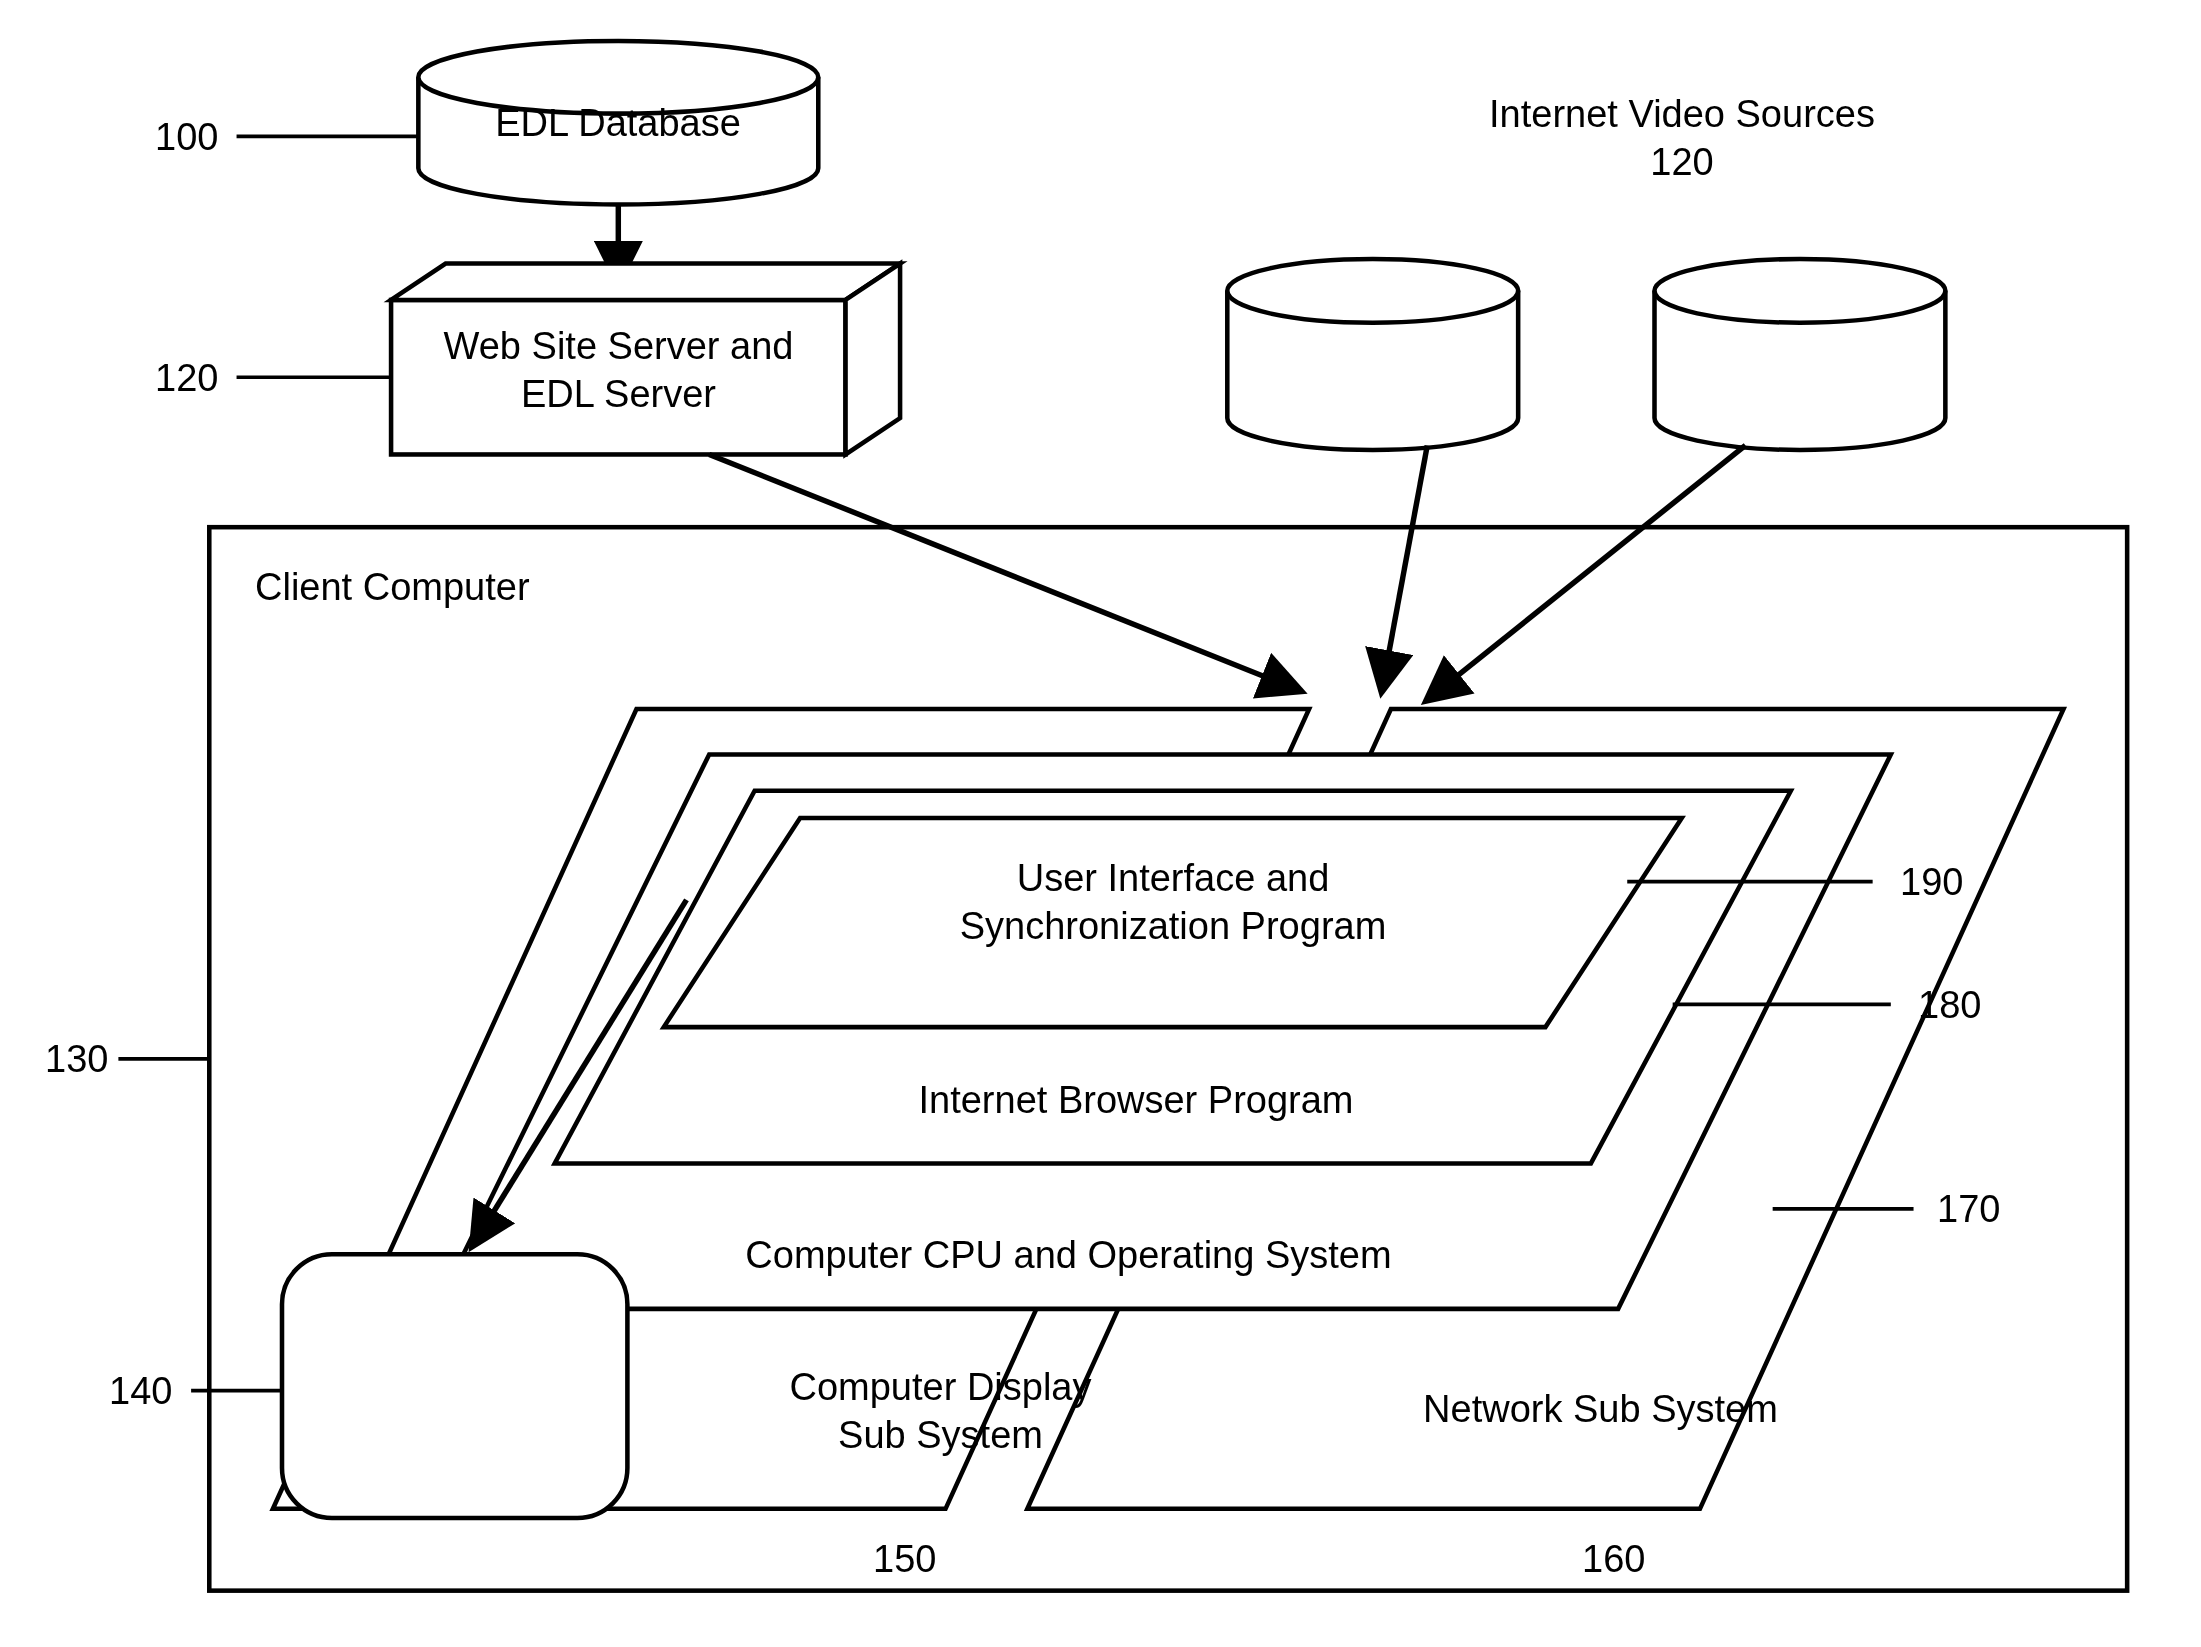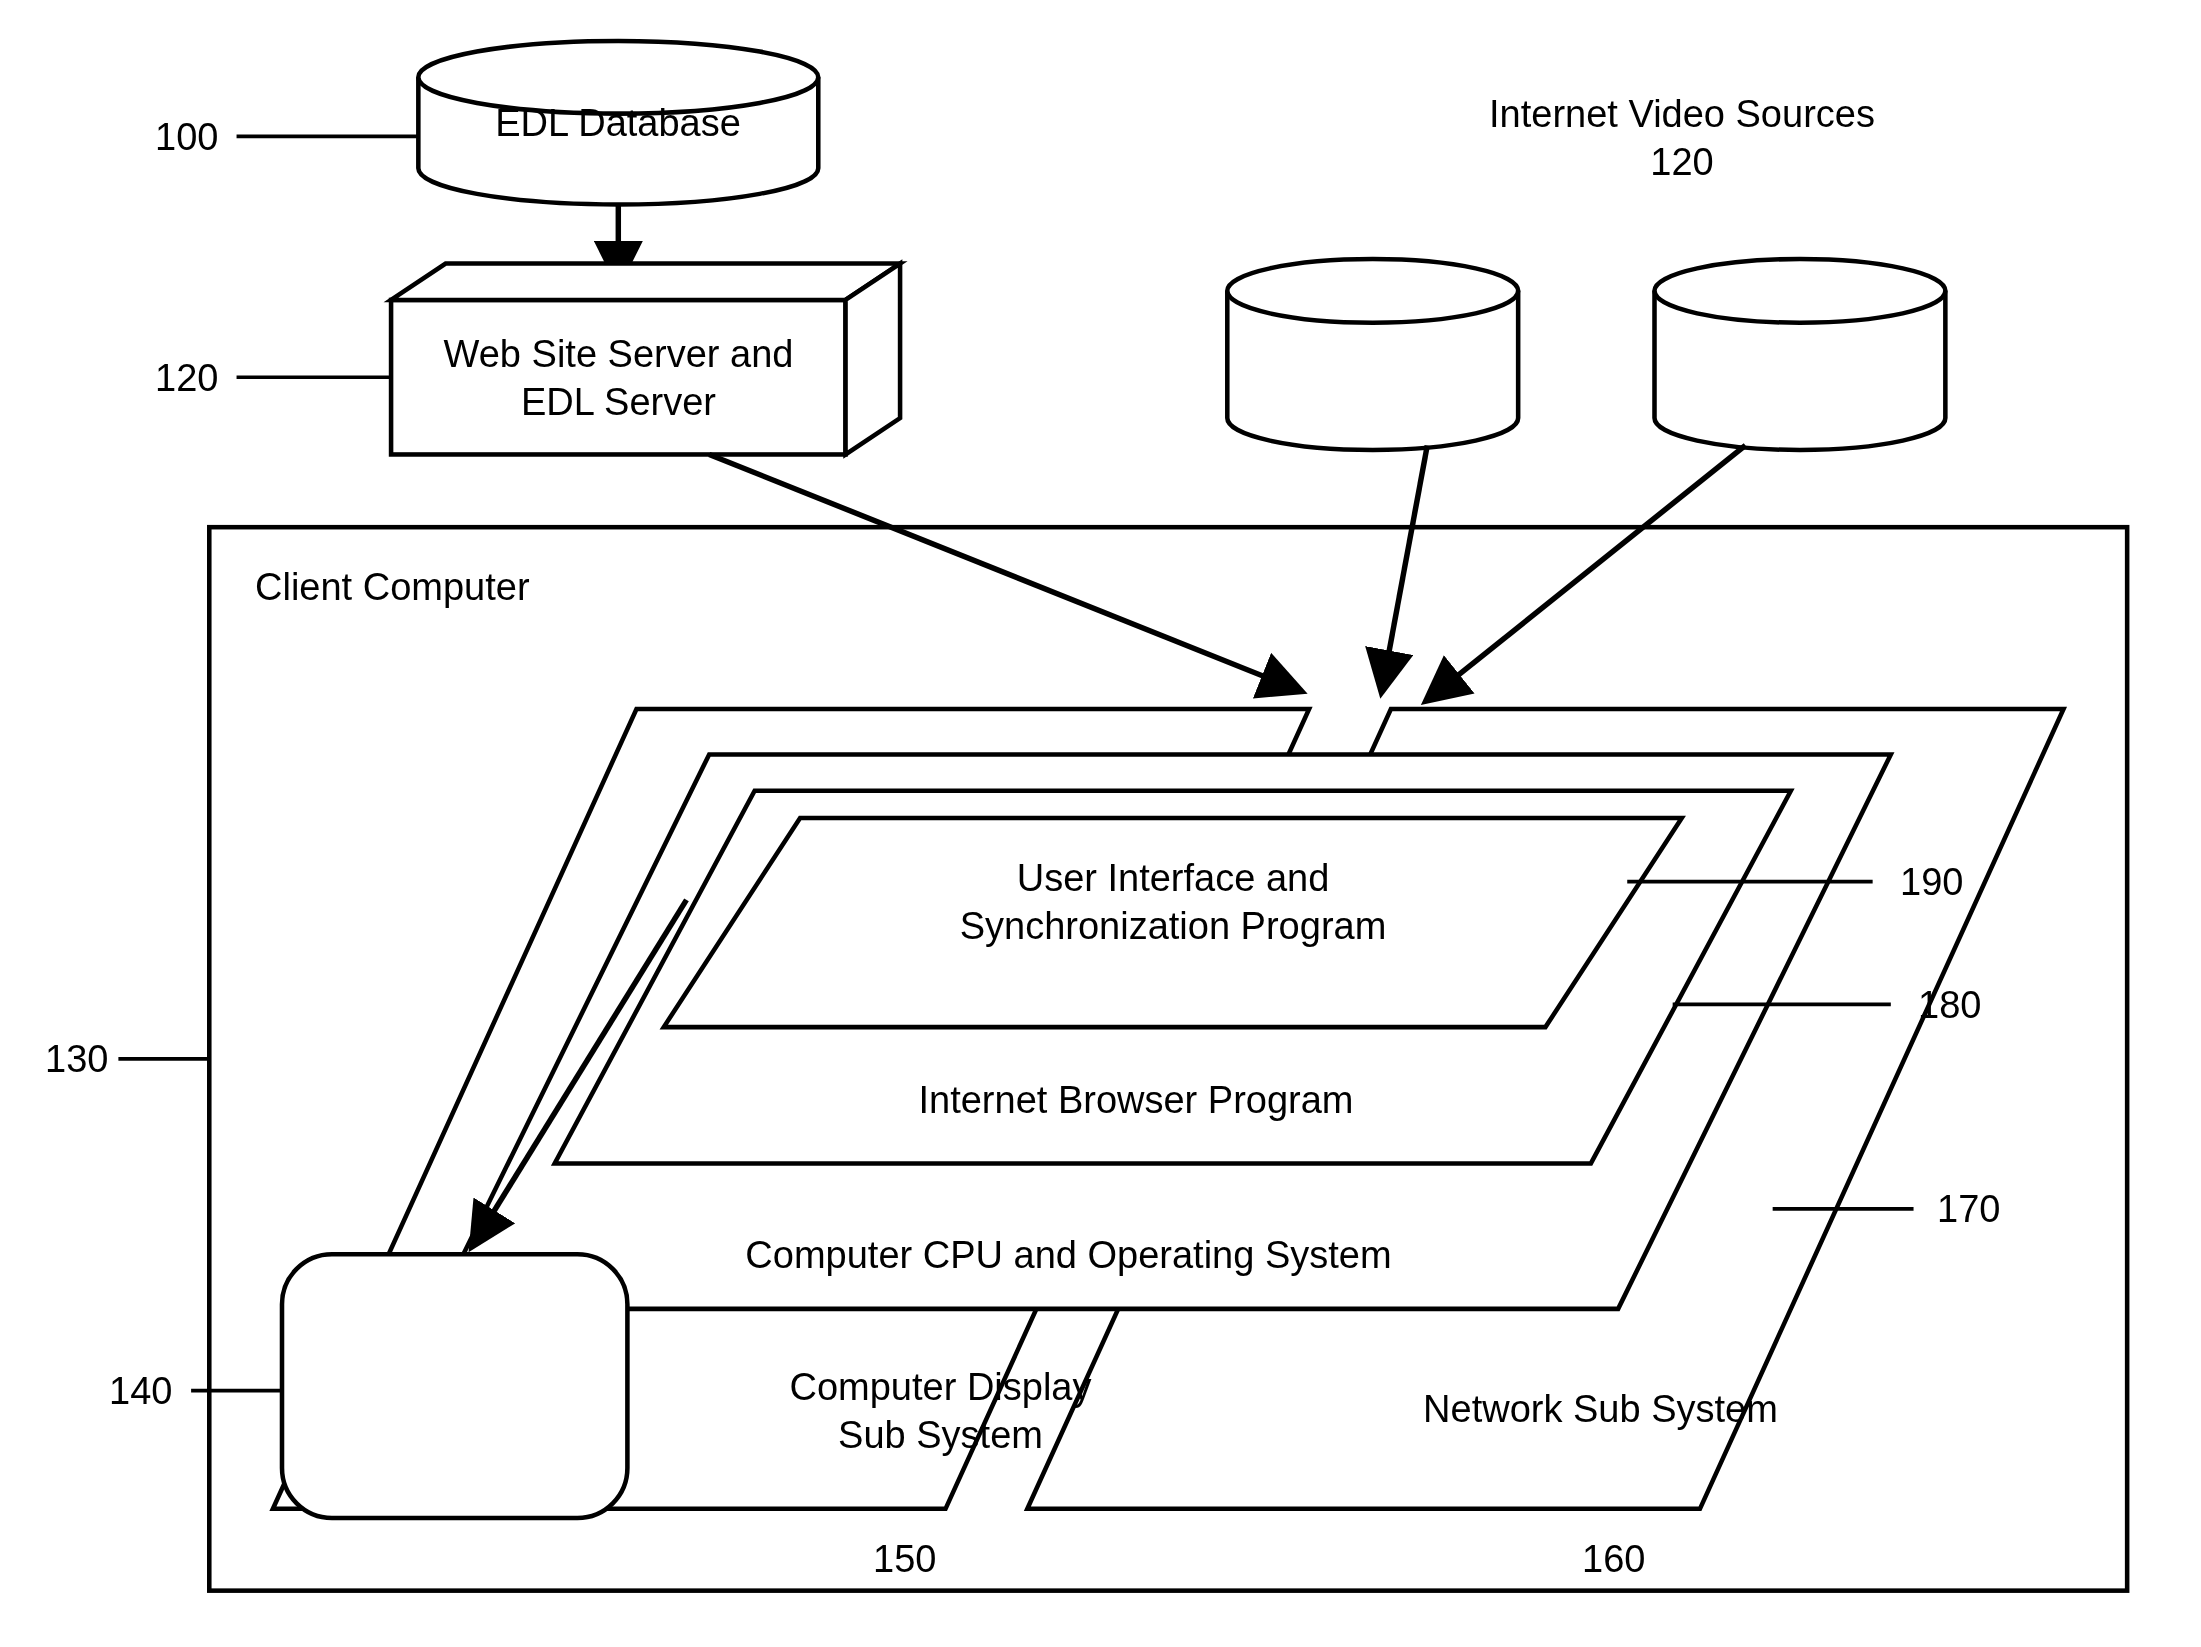--- a/index.html
+++ b/index.html
@@ -83,21 +83,21 @@
     <line x1="130" y1="1165" x2="230" y2="1165"></line>
     <line x1="210" y1="1530" x2="310" y2="1530"></line>
     <line x1="1790" y1="970" x2="2060" y2="970"></line>
     <line x1="1840" y1="1105" x2="2080" y2="1105"></line>
     <line x1="1950" y1="1330" x2="2105" y2="1330"></line>
   </g>
 </svg>
 
 <div class="label" style="left:418px; top:100px; width:400px;">EDL Database</div>
 
-<div class="label" style="left:391px; top:323px; width:455px;margin-top:8px;">Web Site Server and
+<div class="label" style="left:391px; top:323px; width:455px;">Web Site Server and
 EDL Server</div>
 
 <div class="label" style="left:1364px; top:91px; width:636px;">Internet Video Sources
 120</div>
 
 <div class="label" style="left:255px; top:564px; text-align:center;">Client Computer</div>
 
 <div class="label" style="left:800px; top:855px; width:746px;">User Interface and
 Synchronization Program</div>
 

